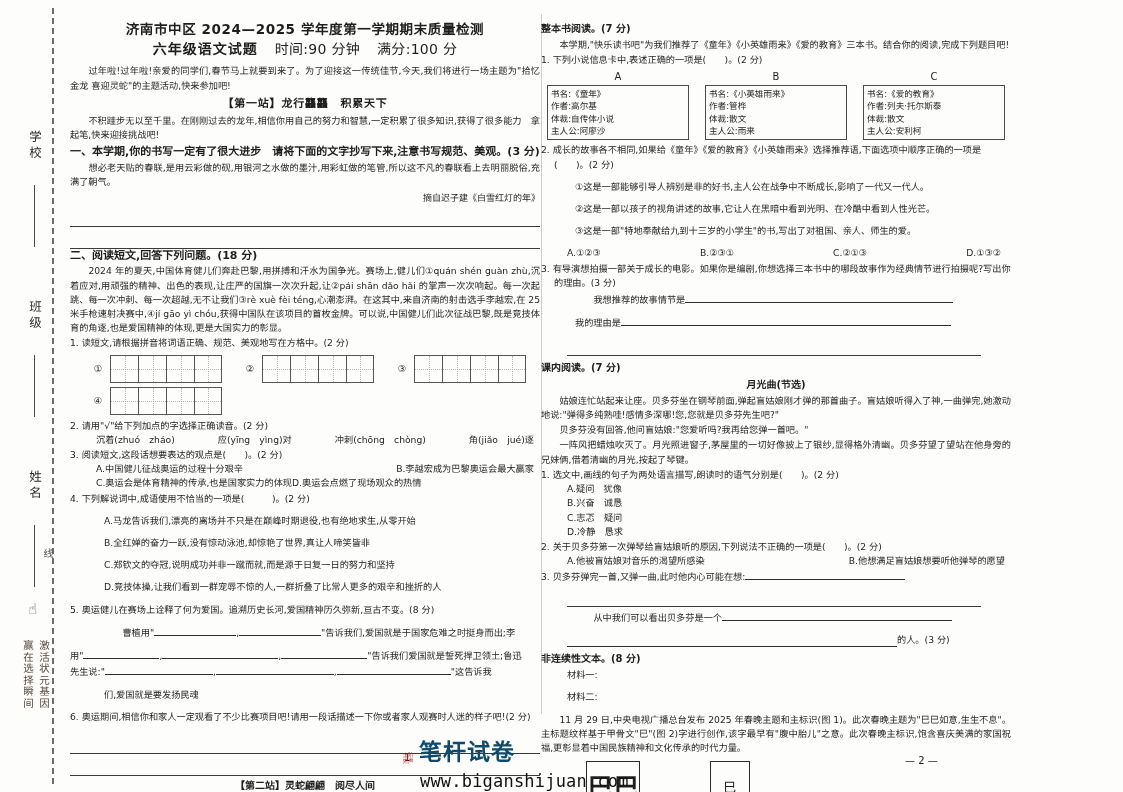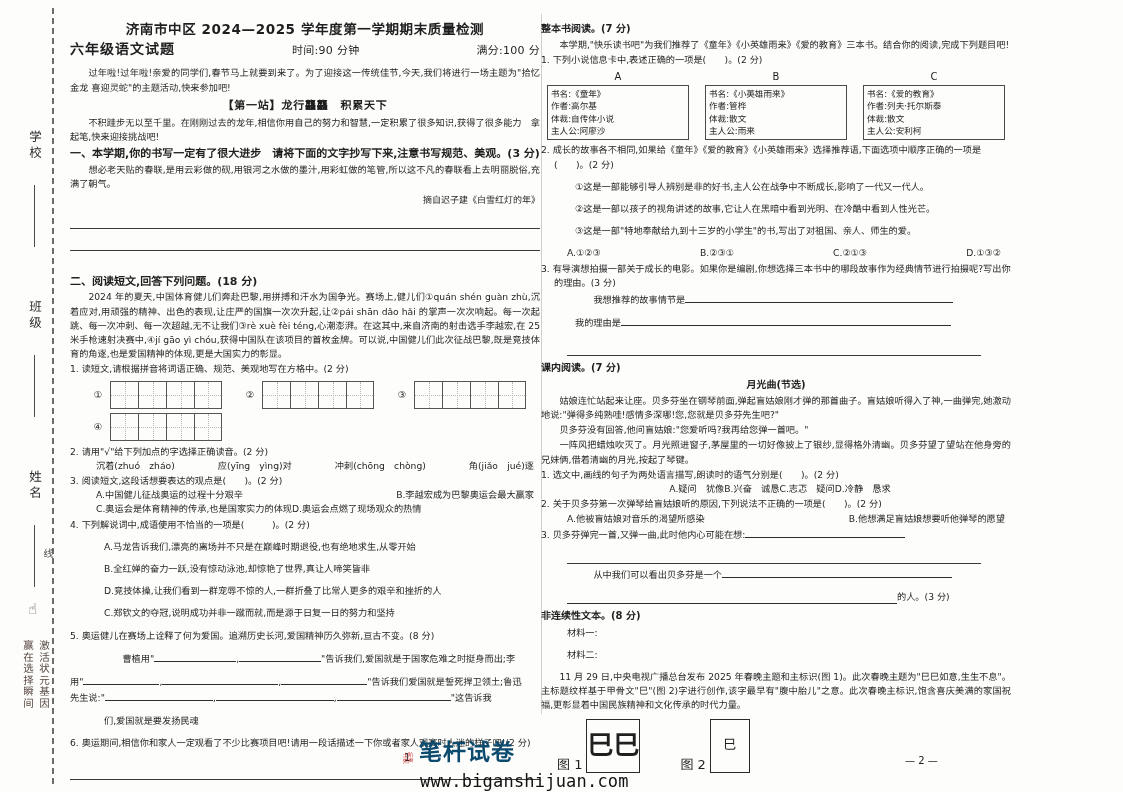--- a/index.html
+++ b/index.html
@@ -79,27 +79,27 @@
   
   .paper-title{
     text-align:center;
     font-size:13.5px;
     font-weight:bold;
     letter-spacing:.6px;
     margin:22px 0 6px 0;
     font-family:"DejaVu Sans","Liberation Sans",sans-serif;
   }
   .subtitle-row{
-    display:flex;justify-content:space-between;align-items:baseline;
+    display:flex;justify-content:center;align-items:baseline;
     gap:17px;margin:2px 0 8px 0;
   }
   .subtitle{
     font-size:14px;font-weight:bold;letter-spacing:1px;
   }
-  .meta{font-size:11px;letter-spacing:.3px;}
+  .meta{font-size:14px;letter-spacing:.3px;}
 
   p.para{margin:0 0 1px 0;text-indent:2em;text-align:justify;}
   p.flat{margin:0 0 1px 0;text-indent:0;text-align:justify;}
   .station{
     text-align:center;font-weight:bold;font-size:11px;
     letter-spacing:.8px;margin:4px 0 3px 0;
   }
   .qhead{margin:3px 0 1px 0;font-weight:bold;font-size:11px;}
   .sec-head{margin:5px 0 2px 0;font-weight:bold;font-size:10px;}
   .item{margin:1px 0 0 0;padding-left:13px;text-indent:-13px;}
@@ -237,21 +237,21 @@
       <div class="station">【第一站】龙行龘龘　积累天下</div>
 
       <p class="para">不积跬步无以至千里。在刚刚过去的龙年,相信你用自己的努力和智慧,一定积累了很多知识,获得了很多能力　拿起笔,快来迎接挑战吧!</p>
 
       <div class="qhead">一、本学期,你的书写一定有了很大进步　请将下面的文字抄写下来,注意书写规范、美观。(3 分)</div>
       <p class="para">想必老天贴的春联,是用云彩做的砚,用银河之水做的墨汁,用彩虹做的笔管,所以这不凡的春联看上去明丽脱俗,充满了朝气。</p>
       <p class="right-note">摘自迟子建《白雪红灯的年》</p>
       <div class="answer-line"></div>
       <div class="answer-line"></div>
 
-      <div class="qhead" style="margin-top:24px;">二、阅读短文,回答下列问题。(18 分)</div>
+      <div class="qhead" style="margin-top:0;">二、阅读短文,回答下列问题。(18 分)</div>
       <p class="para">2024 年的夏天,中国体育健儿们奔赴巴黎,用拼搏和汗水为国争光。赛场上,健儿们①quán shén guàn zhù,沉着应对,用顽强的精神、出色的表现,让庄严的国旗一次次升起,让②pái shān dǎo hǎi 的掌声一次次响起。每一次起跳、每一次冲刺、每一次超越,无不让我们③rè xuè fèi téng,心潮澎湃。在这其中,来自济南的射击选手李越宏,在 25 米手枪速射决赛中,④jí gāo yì chóu,获得中国队在该项目的首枚金牌。可以说,中国健儿们此次征战巴黎,既是竞技体育的角逐,也是爱国精神的体现,更是大国实力的彰显。</p>
 
       <p class="item">1. 读短文,请根据拼音将词语正确、规范、美观地写在方格中。(2 分)</p>
 
       <div class="grid-block" style="padding-left:22px;">
         <div class="grid-row">
           <span class="grid-label">①</span>
           <div class="tzg dotted">
             <div class="cell"></div>
             <div class="cell"></div>
@@ -302,22 +302,22 @@
         <span>B.李越宏成为巴黎奥运会最大赢家</span>
       </div>
       <div class="opts" style="">
         <span>C.奥运会是体育精神的传承,也是国家实力的体现</span>
         <span>D.奥运会点燃了现场观众的热情</span>
       </div>
 
       <p class="item">4. 下列解说词中,成语使用不恰当的一项是(　　　)。(2 分)</p>
       <p class="sub">A.马龙告诉我们,漂亮的离场并不只是在巅峰时期退役,也有绝地求生,从零开始</p>
       <p class="sub">B.全红婵的奋力一跃,没有惊动泳池,却惊艳了世界,真让人啼笑皆非</p>
+      <p class="sub">C.郑钦文的夺冠,说明成功并非一蹴而就,而是源于日复一日的努力和坚持</p>
       <p class="sub">D.竞技体操,让我们看到一群宠辱不惊的人,一群折叠了比常人更多的艰辛和挫折的人</p>
-      <p class="sub">C.郑钦文的夺冠,说明成功并非一蹴而就,而是源于日复一日的努力和坚持</p>
 
       <p class="item">5. 奥运健儿在赛场上诠释了何为爱国。追溯历史长河,爱国精神历久弥新,亘古不变。(8 分)</p>
       <p class="sub" style="text-indent:2em;">
         <span>曹植用"</span><span class="inline-blank" style="width:82px;"></span>,<span class="inline-blank" style="width:82px;"></span><span>"告诉我们,爱国就是于国家危难之时挺身而出;李</span>
       </p>
       <p class="flat">
         <span>用"</span><span class="inline-blank" style="width:76px;"></span>,<span class="inline-blank" style="width:116px;"></span>,<span class="inline-blank" style="width:86px;"></span><span>"告诉我们爱国就是誓死捍卫领土;鲁迅</span>
       </p>
       <p class="flat">
         <span>先生说:"</span><span class="inline-blank" style="width:108px;"></span>,<span class="inline-blank" style="width:118px;"></span>,<span class="inline-blank" style="width:114px;"></span><span>"这告诉我</span>
@@ -389,21 +389,21 @@
       </p>
       <div class="answer-line short" style="margin-left:26px;width:414px;"></div>
 
       <div class="sec-head">课内阅读。(7 分)</div>
       <div class="center-note" style="margin-top:1px;">月光曲(节选)</div>
       <p class="para">姑娘连忙站起来让座。贝多芬坐在钢琴前面,弹起盲姑娘刚才弹的那首曲子。盲姑娘听得入了神,一曲弹完,她激动地说:"弹得多纯熟哇!感情多深哪!您,您就是贝多芬先生吧?"</p>
       <p class="para">贝多芬没有回答,他问盲姑娘:"您爱听吗?我再给您弹一首吧。"</p>
       <p class="para">一阵风把蜡烛吹灭了。月光照进窗子,茅屋里的一切好像披上了银纱,显得格外清幽。贝多芬望了望站在他身旁的兄妹俩,借着清幽的月光,按起了琴键。</p>
 
       <p class="item">1. 选文中,画线的句子为两处语言描写,朗读时的语气分别是(　　)。(2 分)</p>
-      <div class="opts" style="justify-content:center;padding-right:18px;">
+      <div class="opts" style="justify-content:center;padding-right:18px;flex-direction:column;">
         <span>A.疑问　犹像</span>
         <span>B.兴奋　诚恳</span>
         <span>C.志忑　疑问</span>
         <span>D.冷静　恳求</span>
       </div>
 
       <p class="item">2. 关于贝多芬第一次弹琴给盲姑娘听的原因,下列说法不正确的一项是(　　)。(2 分)</p>
       <div class="opts" style="justify-content:space-between;padding-right:6px;">
         <span>A.他被盲姑娘对音乐的渴望所感染</span>
         <span>B.他想满足盲姑娘想要听他弹琴的愿望</span>

